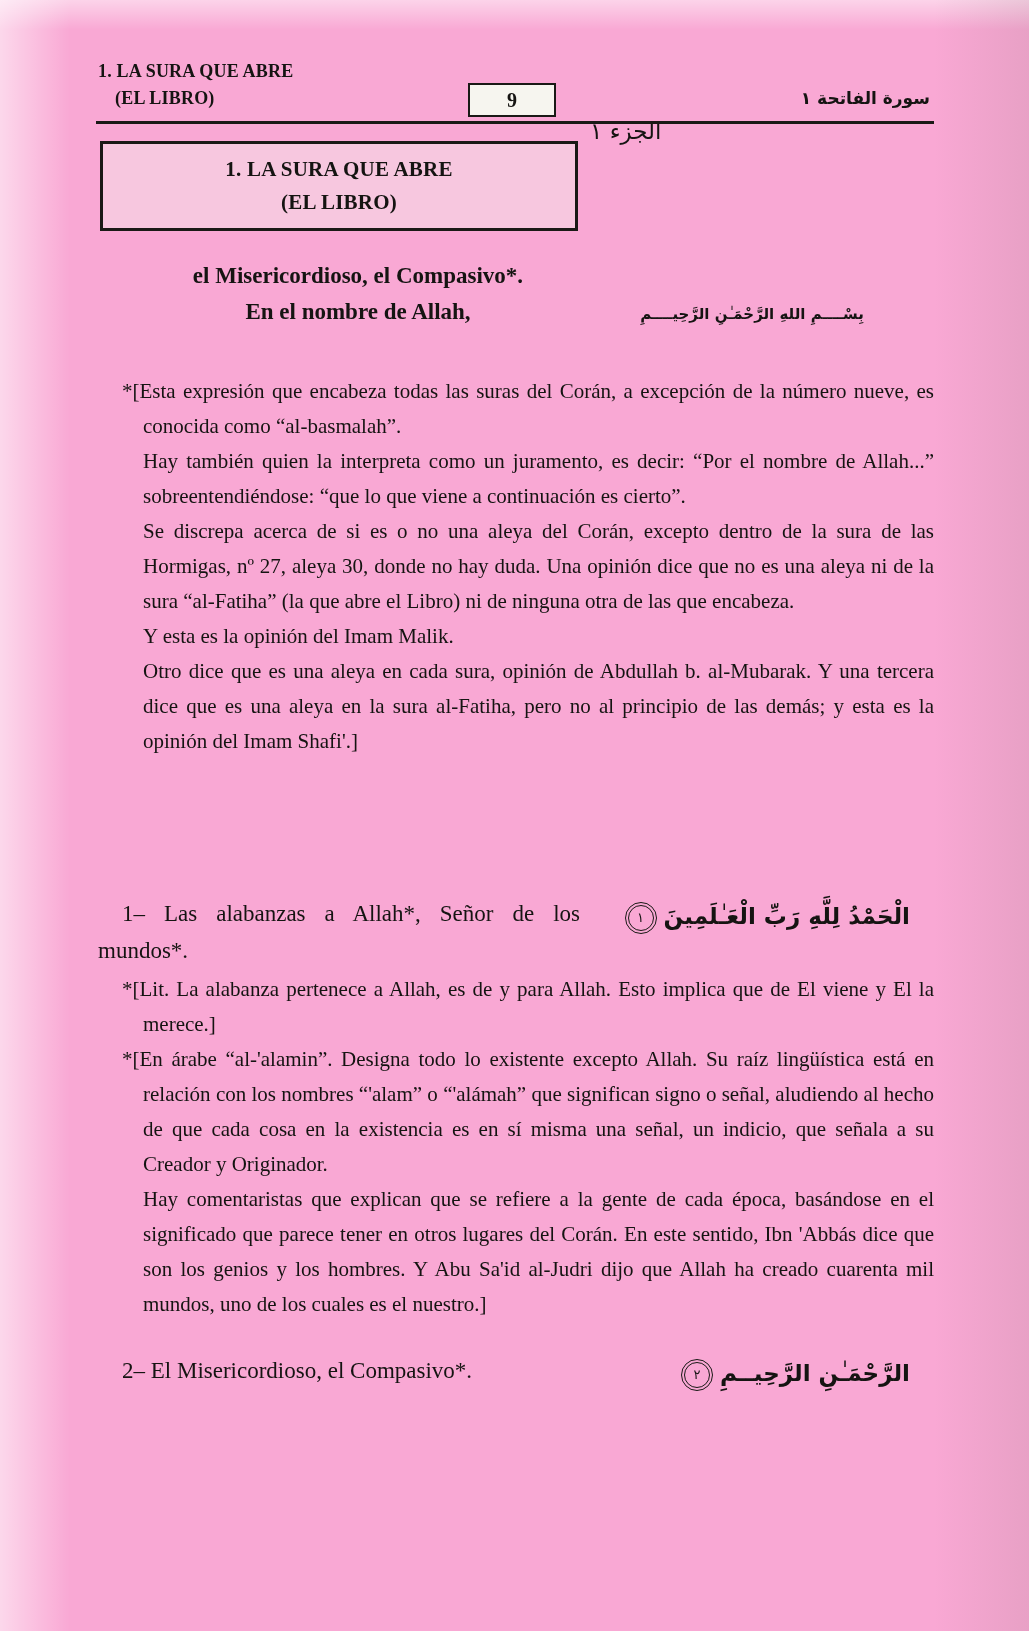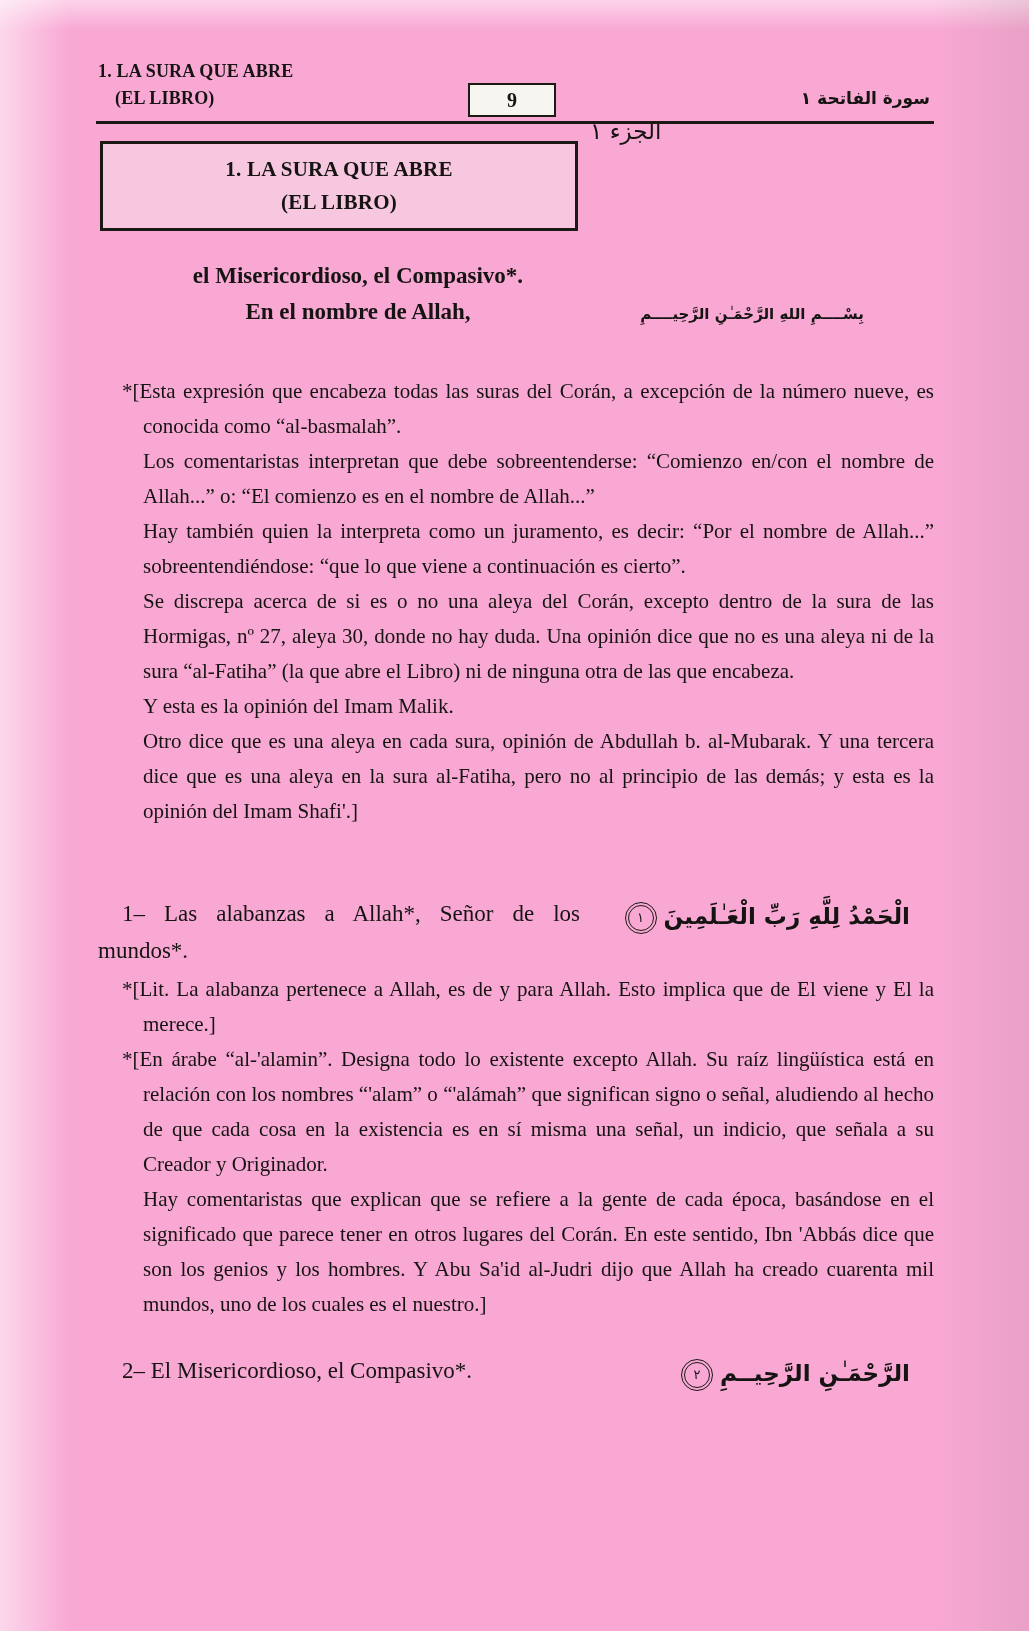--- a/index.html
+++ b/index.html
@@ -137,21 +137,20 @@
 
 
   <div class="basmala-es">
     <div>el Misericordioso, el Compasivo*.</div>
     <div>En el nombre de Allah,</div>
   </div>
   <div class="basmala-ar arabic" dir="rtl">بِسْــــمِ اللهِ الرَّحْمَـٰنِ الرَّحِيــــمِ</div>
 
   <div class="fnblock" id="fnblock1">
     <p class="star">*[Esta expresión que encabeza todas las suras del Corán, a excepción de la número nueve, es conocida como “al-basmalah”.</p>
-    <p>Los comentaristas interpretan que debe sobreentenderse: “Comienzo en/con el nombre de Allah...” o: “El comienzo es en el nombre de Allah...”</p>
     <p>Hay también quien la interpreta como un juramento, es decir: “Por el nombre de Allah...” sobreentendiéndose: “que lo que viene a continuación es cierto”.</p>
     <p>Se discrepa acerca de si es o no una aleya del Corán, excepto dentro de la sura de las Hormigas, nº 27, aleya 30, donde no hay duda. Una opinión dice que no es una aleya ni de la sura “al-Fatiha” (la que abre el Libro) ni de ninguna otra de las que encabeza.</p>
     <p>Y esta es la opinión del Imam Malik.</p>
     <p>Otro dice que es una aleya en cada sura, opinión de Abdullah b. al-Mubarak. Y una tercera dice que es una aleya en la sura al-Fatiha, pero no al principio de las demás; y esta es la opinión del Imam Shafi'.]</p>
   </div>
 
   <div class="verse-es" id="verse1-es">1– Las alabanzas a Allah*, Señor de los mundos*.</div>
   <div class="ayah arabic" id="verse1-ar" dir="rtl">
     <span>الْحَمْدُ لِلَّهِ رَبِّ الْعَـٰلَمِينَ</span><span class="vmark"><span>١</span></span>
   </div>

